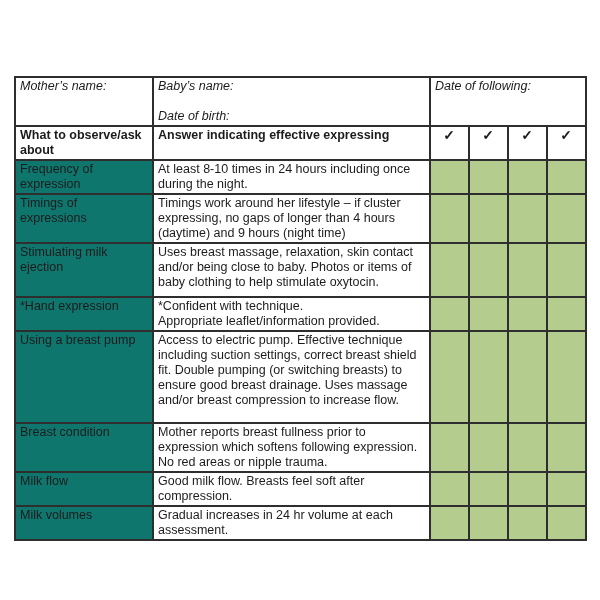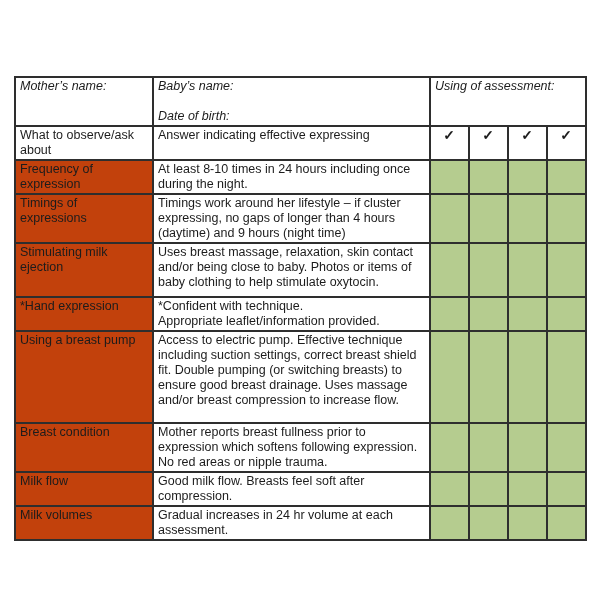--- a/index.html
+++ b/index.html
@@ -21,22 +21,22 @@
     color: #1c1c1c;
   }
   table.assessment td {
     border: 2px solid #2e2e2e;
     vertical-align: top;
     padding: 1px 5px 1px 4px;
     white-space: pre-line;
     overflow: hidden;
   }
   td.name-cell { font-style: italic; }
-  td.bold-cell { font-weight: normal; }
-  td.label-cell { background: #c2410c; }
+  td.bold-cell { font-weight: bold; }
+  td.label-cell { background: #0f766e; }
   td.green-cell { background: #b5cc8f; }
   td.check-cell {
     text-align: center;
     vertical-align: middle;
     font-weight: bold;
     font-size: 14px;
     padding: 0;
   }
 </style>
 </head>
@@ -52,21 +52,21 @@
       <col style="width:39px">
       <col style="width:39px">
     </colgroup>
 
     <tbody>
         <tr style="height:47px">
       <td class="name-cell">Mother’s name:</td>
       <td class="name-cell">Baby’s name:
 
 Date of birth:</td>
-      <td class="name-cell" colspan="4">Using of assessment:</td>
+      <td class="name-cell" colspan="4">Date of following:</td>
     </tr>
 
     <tr style="height:30px">
       <td class="bold-cell">What to observe/ask about</td>
       <td class="bold-cell">Answer indicating effective expressing</td>
       <td class="check-cell">✓</td>
       <td class="check-cell">✓</td>
       <td class="check-cell">✓</td>
       <td class="check-cell">✓</td>
     </tr>

